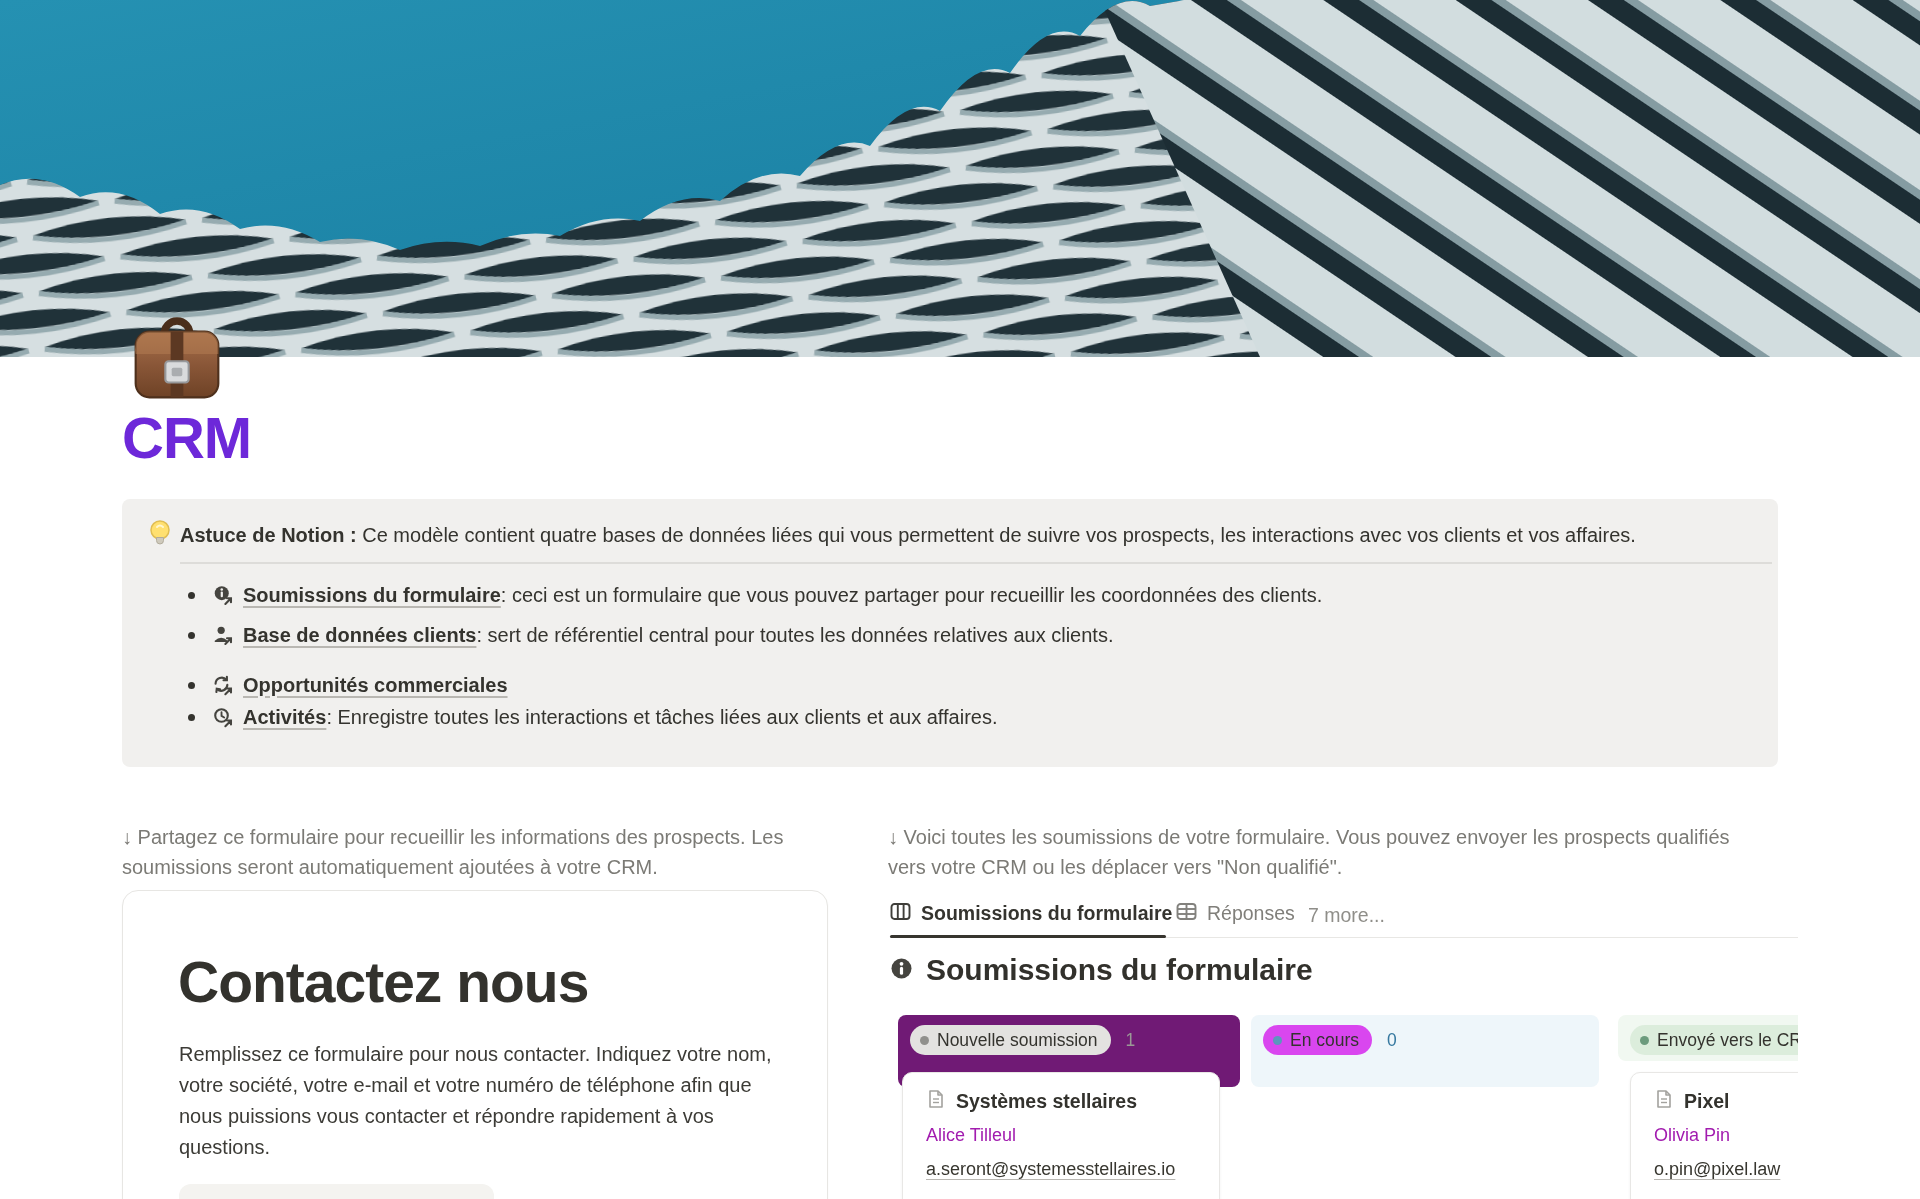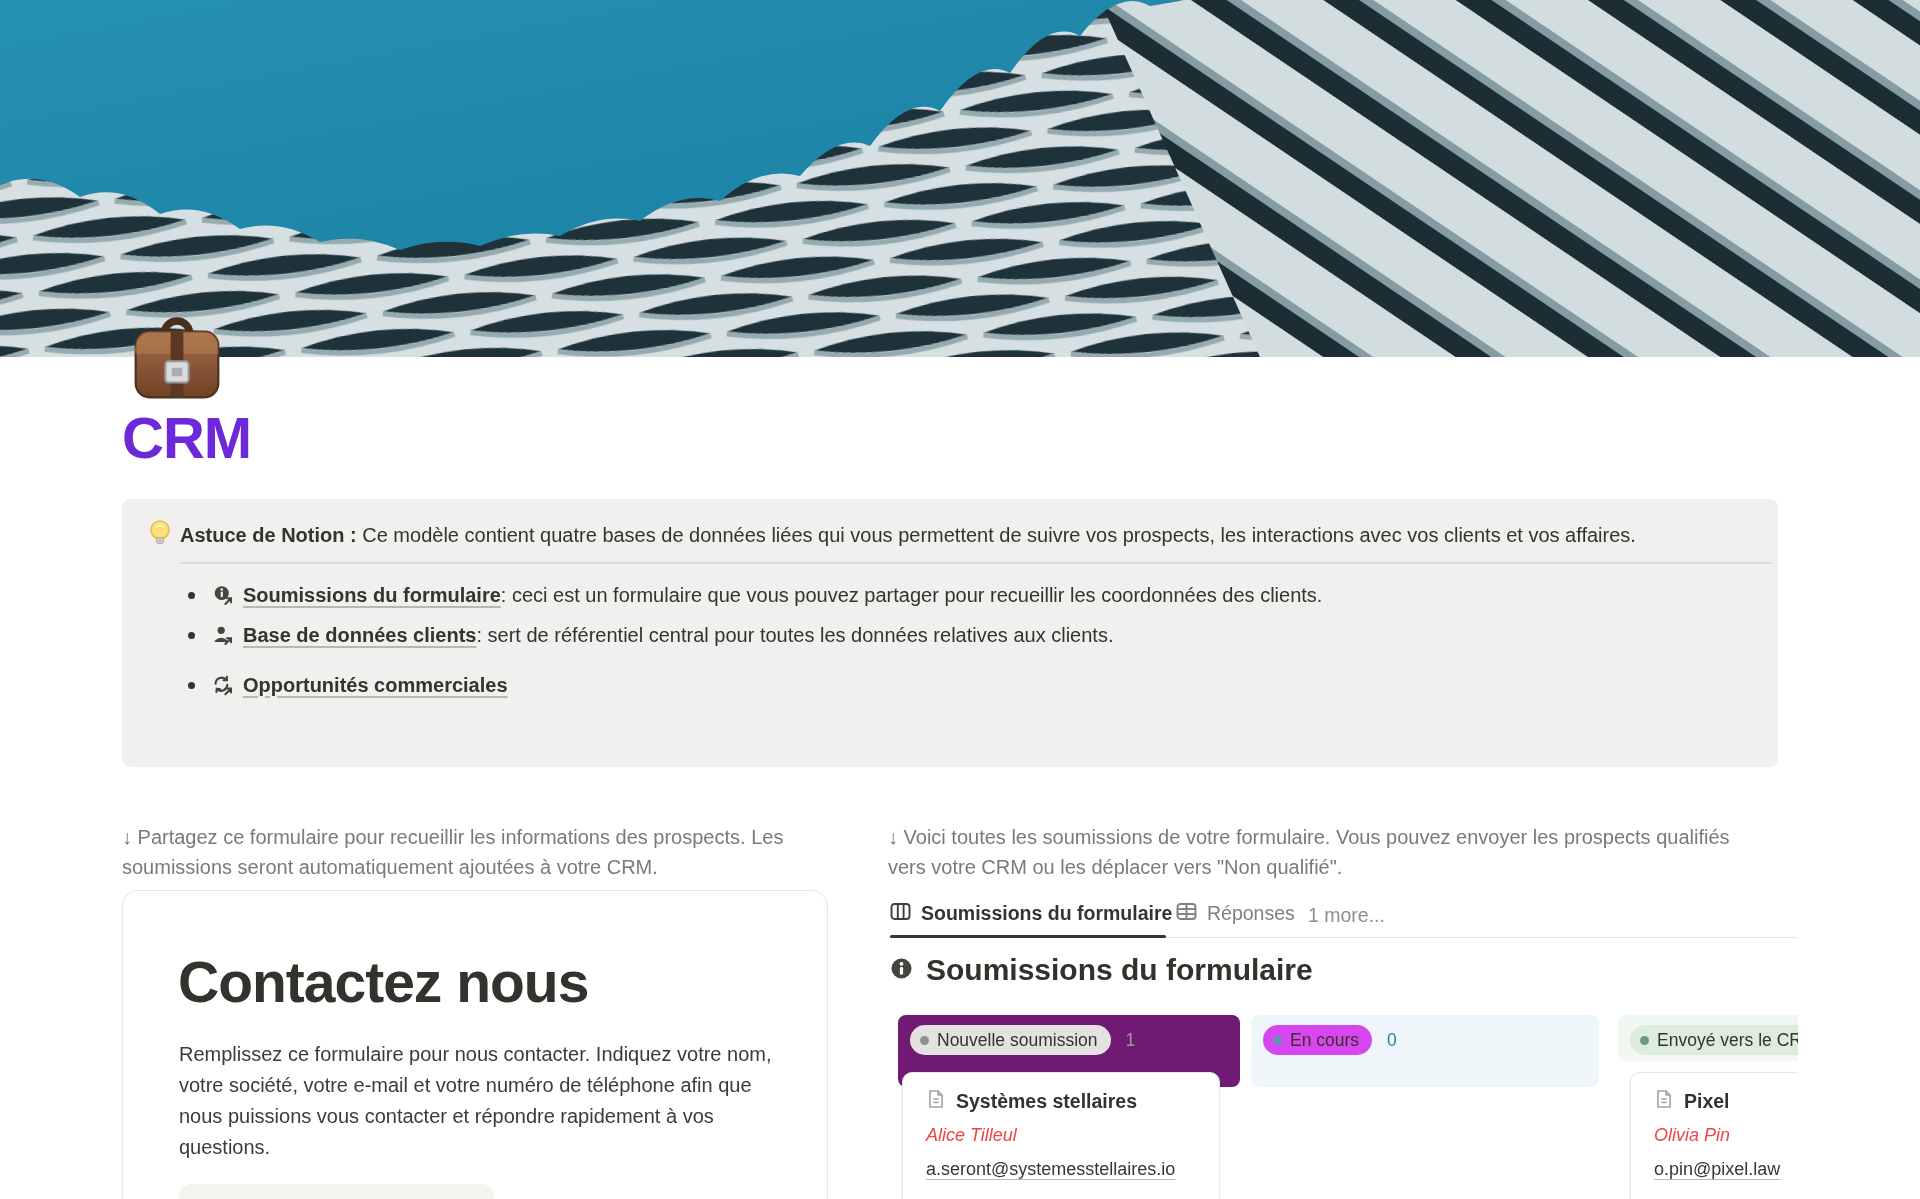--- a/index.html
+++ b/index.html
@@ -66,21 +66,21 @@
   .pill-gray  { background:#e3e2e0; } .pill-gray .pdot { background:#90908c; }
   .pill-blue  { background:#d946ef; } .pill-blue .pdot { background:#5b97bd; }
   .pill-green { background:#dceddc; } .pill-green .pdot { background:#6c9b7d; }
   .gcount { margin-left:15px; font-size:17.5px; }
   .gcount-gray { color:#9a9996; } .gcount-blue { color:#35789f; }
   .bcard { position:absolute; top:57px; width:318px; height:140px; background:#fff;
     border:1px solid #e8e7e5; border-radius:10px; box-shadow:0 1px 3px rgba(15,15,15,.06); cursor:pointer; }
   .bcard-1 { left:12px; } .bcard-3 { left:740px; }
   .bcard .c-title-row { position:absolute; left:23px; top:16px; display:flex; align-items:center; gap:10px; }
   .bcard .c-title { font-size:19.5px; font-weight:600; color:#33322d; white-space:nowrap; }
-  .bcard .c-name { position:absolute; left:23px; top:52px; font-size:18px; color:#ef4444; white-space:nowrap;font-style:italic; }
+  .bcard .c-name { position:absolute; left:23px; top:52px; font-size:18px; color:#a21caf; white-space:nowrap; }
   .bcard .c-email { position:absolute; left:23px; top:86px; font-size:18px; color:#37362f; white-space:nowrap;
     text-decoration:underline; text-decoration-color:#b9b7b2; text-underline-offset:4px; cursor:pointer; }
 </style>
 </head>
 <body>
 
 <div id="page">
 
   <div class="abs cover">
     <svg width="1920" height="357" viewBox="0 0 1920 357" xmlns="http://www.w3.org/2000/svg">
@@ -183,20 +183,32 @@
             <path d="M2.2,7.5 A5.3,5.3 0 0 1 11.5,4.1" fill="none" stroke="#45443f" stroke-width="1.8" stroke-linecap="round"></path>
             <path d="M11.9,1.6 L11.9,4.5 L9,4.5" fill="none" stroke="#45443f" stroke-width="1.8" stroke-linecap="round"></path>
             <path d="M12.3,8.5 A5.3,5.3 0 0 1 3.6,12.3" fill="none" stroke="#45443f" stroke-width="1.8" stroke-linecap="round"></path>
             <path d="M2.9,14.6 L3.2,11.7 L6.1,12.2" fill="none" stroke="#45443f" stroke-width="1.8" stroke-linecap="round"></path>
             <path d="M10.6,16.4 L15.4,11.6 M12,11.6 H15.4 V15" stroke="#45443f" stroke-width="1.8" fill="none" stroke-linecap="round"></path>
           </svg>
       </span>
       <span class="lnk">Opportunités commerciales</span>
     </div>
 
+    <div class="abs bullet b4">
+      <span class="dot"></span>
+      <span class="b-icon">
+        <svg width="21" height="21" viewBox="0 0 18 18">
+            <circle cx="7.3" cy="7.3" r="5.4" fill="none" stroke="#45443f" stroke-width="1.8"></circle>
+            <path d="M7.3,4.4 V7.6 L9.6,9" fill="none" stroke="#45443f" stroke-width="1.6" stroke-linecap="round"></path>
+            <path d="M10.6,16.4 L15.4,11.6 M12,11.6 H15.4 V15" stroke="#45443f" stroke-width="1.8" fill="none" stroke-linecap="round"></path>
+          </svg>
+      </span>
+      <span class="lnk">Activités</span>
+        <span> : Enregistre toutes les interactions et tâches liées aux clients et aux affaires.</span>
+    </div>
   </div>
 
   <div class="abs intro intro-left">↓ Partagez ce formulaire pour recueillir les informations des prospects. Les soumissions seront automatiquement ajoutées à votre CRM.</div>
   <div class="abs intro intro-right">↓ Voici toutes les soumissions de votre formulaire. Vous pouvez envoyer les prospects qualifiés vers votre CRM ou les déplacer vers "Non qualifié".</div>
 
   <div class="abs form-card">
     <div class="abs form-title">Contactez nous</div>
     <div class="abs form-desc">Remplissez ce formulaire pour nous contacter. Indiquez votre nom, votre société, votre e-mail et votre numéro de téléphone afin que nous puissions vous contacter et répondre rapidement à vos questions.</div>
     <div class="abs form-input-stub"></div>
   </div>
@@ -217,21 +229,21 @@
     <span>
       <svg width="21" height="21" viewBox="0 0 21 21">
           <rect x="1.5" y="3" width="18" height="15" rx="3" fill="none" stroke="#82817d" stroke-width="1.9"></rect>
           <line x1="1.5" y1="8" x2="19.5" y2="8" stroke="#82817d" stroke-width="1.9"></line>
           <line x1="1.5" y1="13" x2="19.5" y2="13" stroke="#82817d" stroke-width="1.9"></line>
           <line x1="10.5" y1="3" x2="10.5" y2="18" stroke="#82817d" stroke-width="1.9"></line>
         </svg>
     </span>
     <span class="t-label">Réponses</span>
   </div>
-  <div class="abs tab-more">1 more...</div>
+  <div class="abs tab-more">7 more...</div>
 
   <div class="abs db-heading">
     <span>
       <svg width="23" height="23" viewBox="0 0 23 23">
           <circle cx="11.5" cy="11.5" r="10" fill="#45443f"></circle>
           <circle cx="11.5" cy="6.8" r="1.9" fill="#ffffff"></circle>
           <rect x="9.9" y="9.8" width="3.2" height="8" rx="1.6" fill="#ffffff"></rect>
         </svg>
     </span>
     <span class="h-title">Soumissions du formulaire</span>

